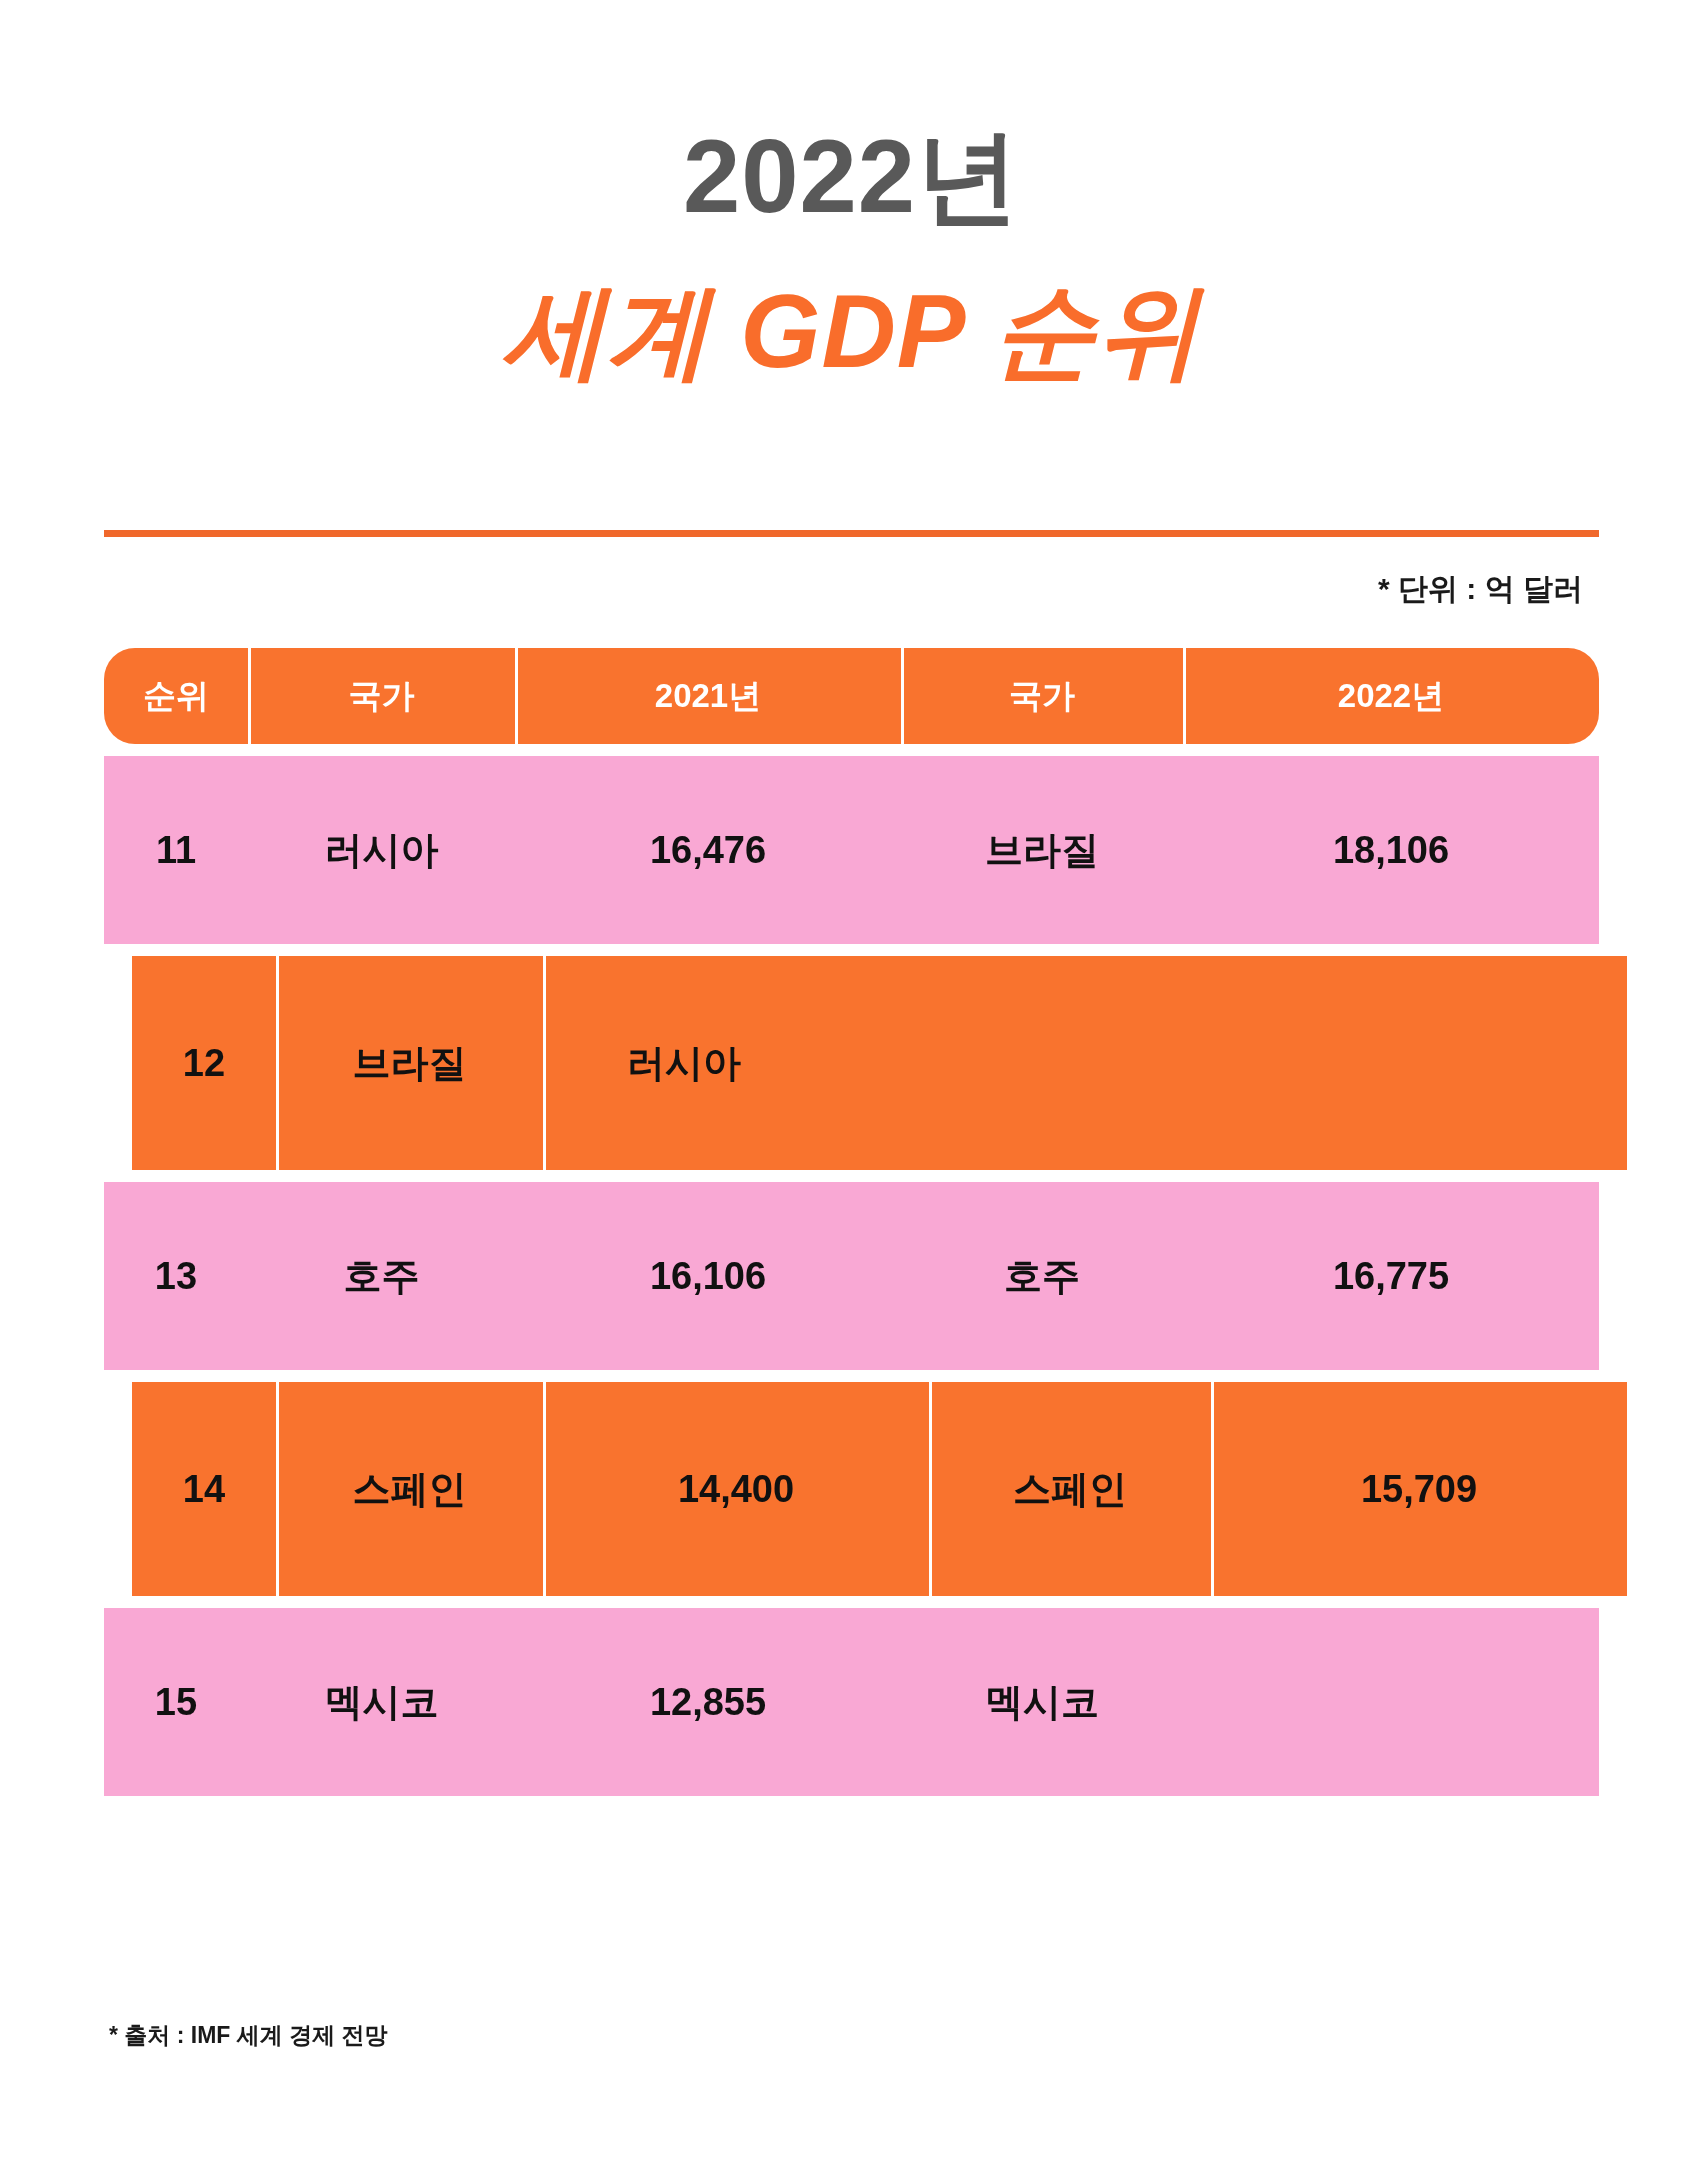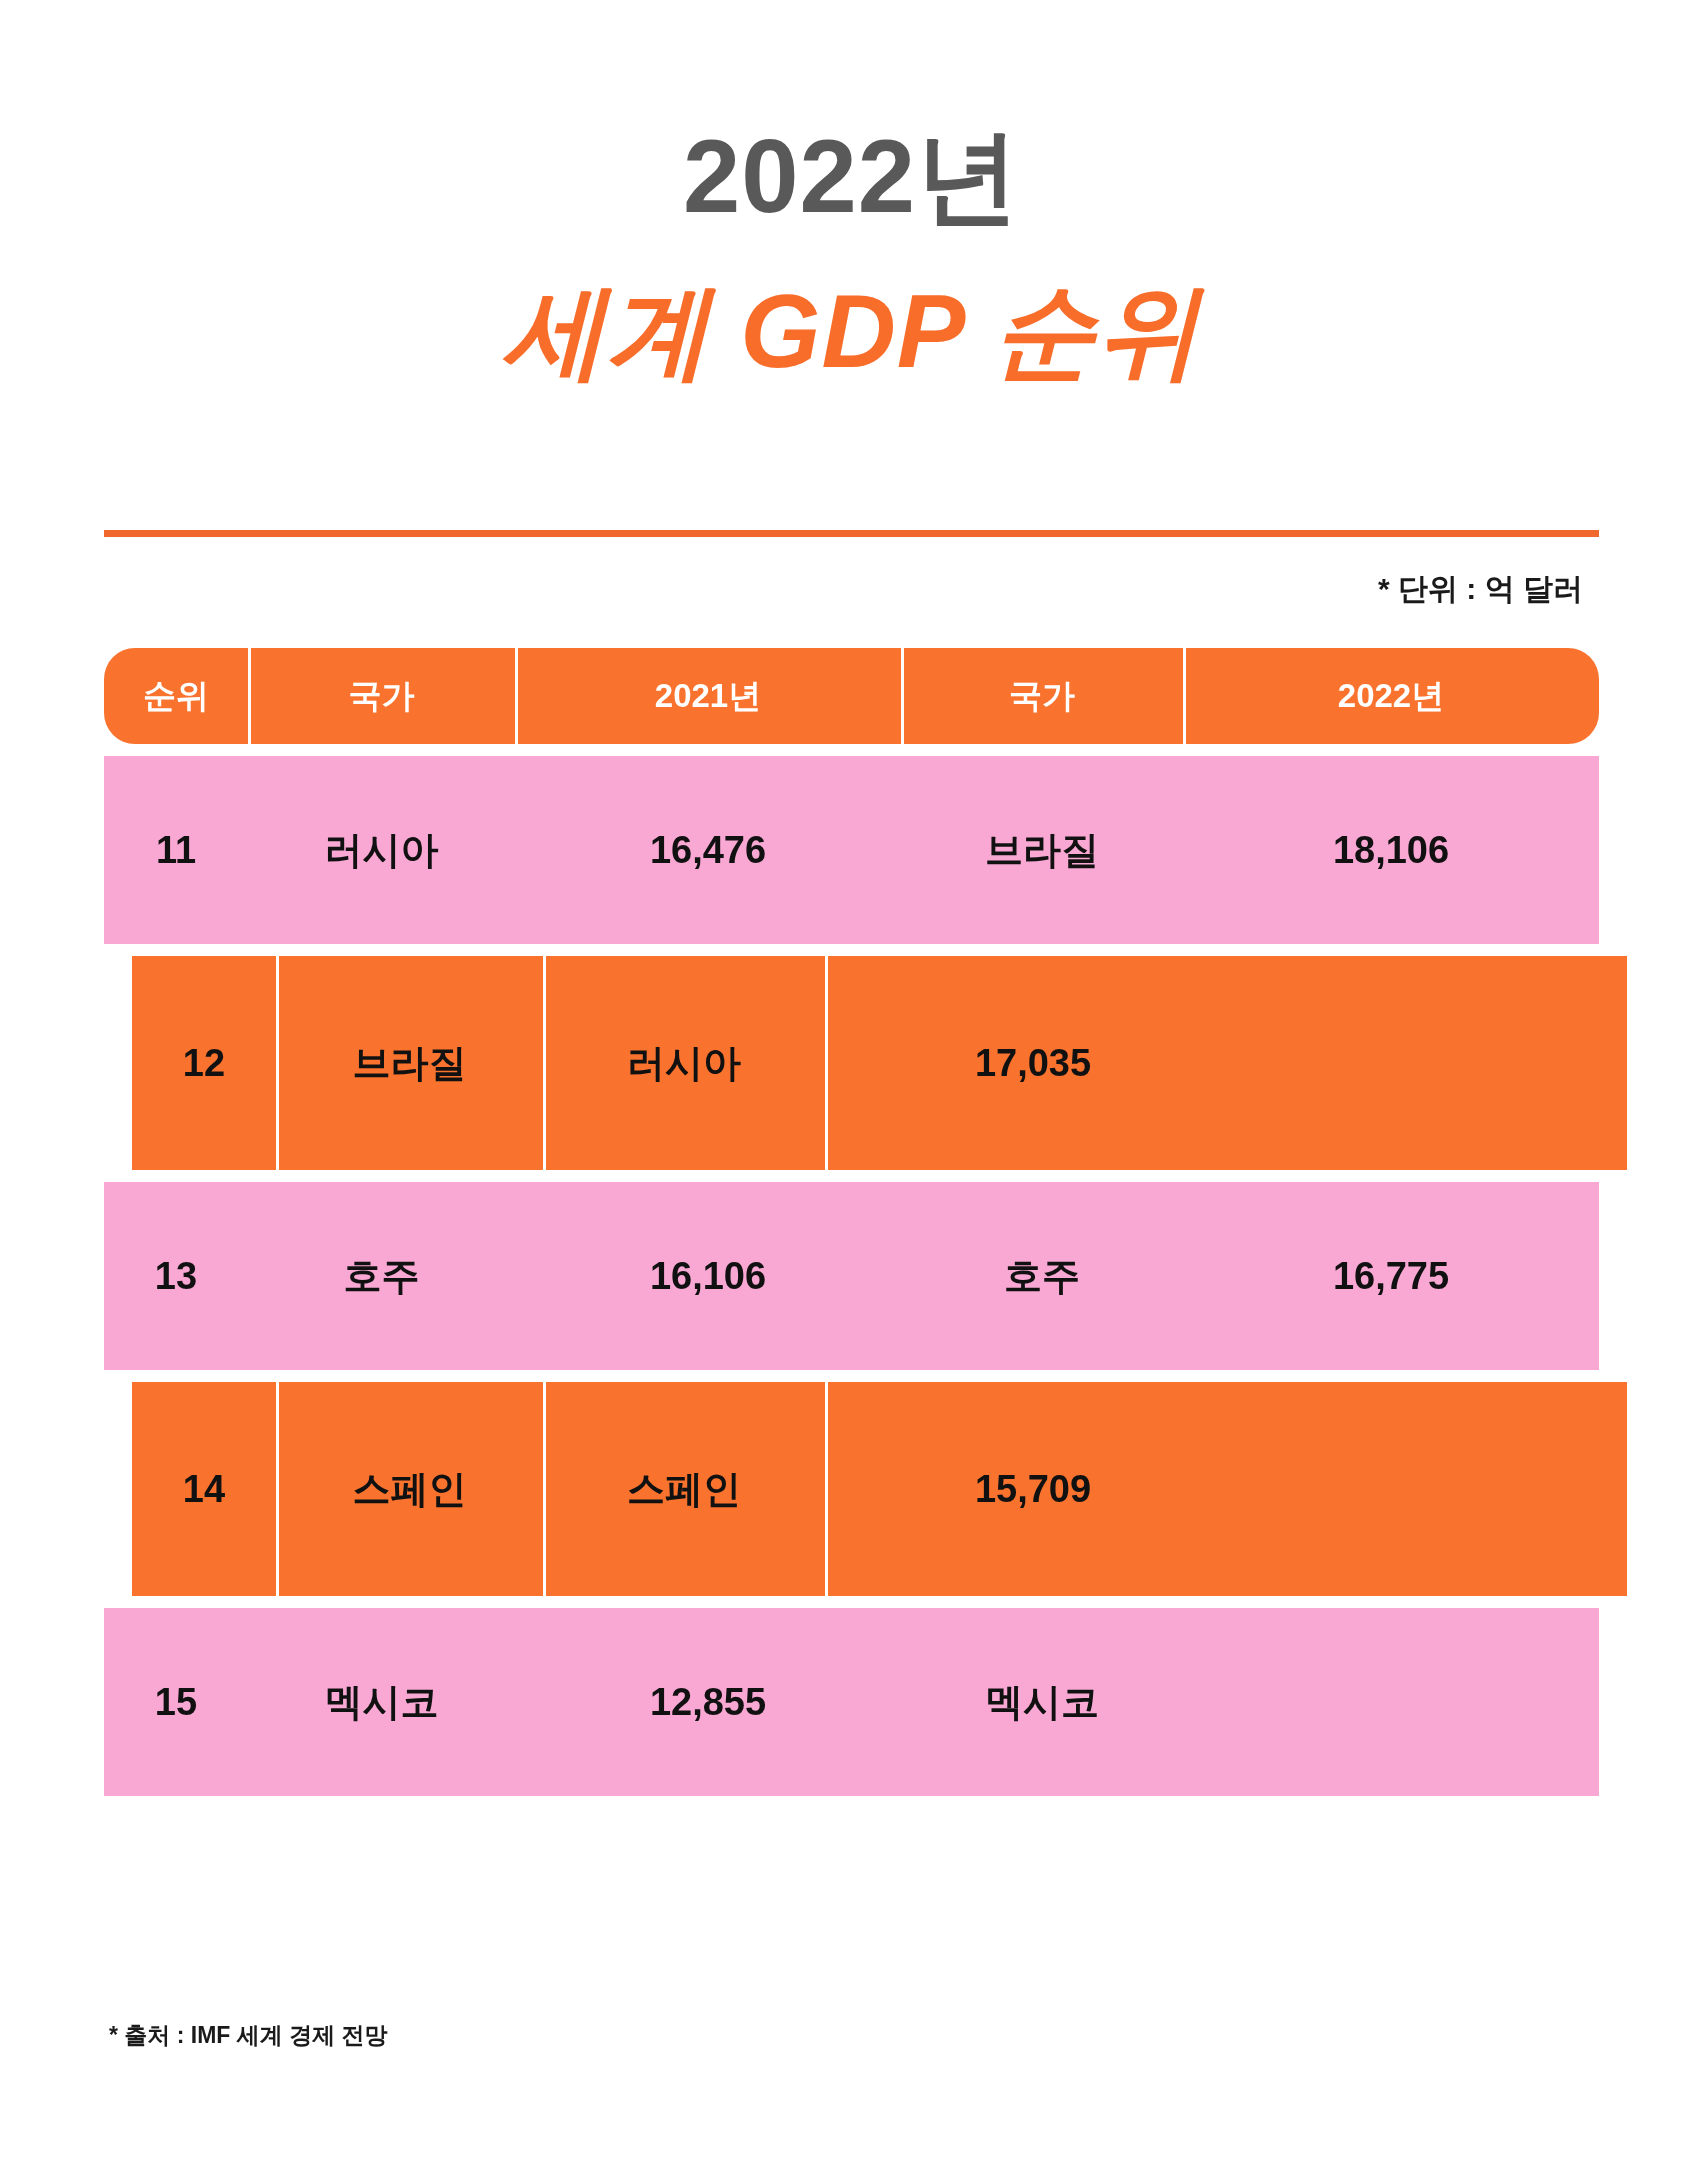--- a/index.html
+++ b/index.html
@@ -199,38 +199,38 @@
       <div class="cell c-ctry2">브라질</div>
       <div class="cell c-val2">18,106</div>
     </div>
 
     <div class="row-gap"></div>
 
     <div class="row row-highlight">
       <div class="cell c-rank">12</div>
       <div class="cell c-ctry1">브라질</div>
       <div class="cell c-ctry2">러시아</div>
-      <div class="cell c-val2">17,035</div>
     </div>
 
     <div class="row-gap"></div>
 
     <div class="row row-plain">
       <div class="cell c-rank">13</div>
       <div class="cell c-ctry1">호주</div>
       <div class="cell c-val1">16,106</div>
       <div class="cell c-ctry2">호주</div>
       <div class="cell c-val2">16,775</div>
     </div>
 
     <div class="row-gap"></div>
 
     <div class="row row-highlight">
       <div class="cell c-rank">14</div>
       <div class="cell c-ctry1">스페인</div>
+      <div class="cell c-val1">14,400</div>
       <div class="cell c-ctry2">스페인</div>
       <div class="cell c-val2">15,709</div>
     </div>
 
     <div class="row-gap"></div>
 
     <div class="row row-plain">
       <div class="cell c-rank">15</div>
       <div class="cell c-ctry1">멕시코</div>
       <div class="cell c-val1">12,855</div>

